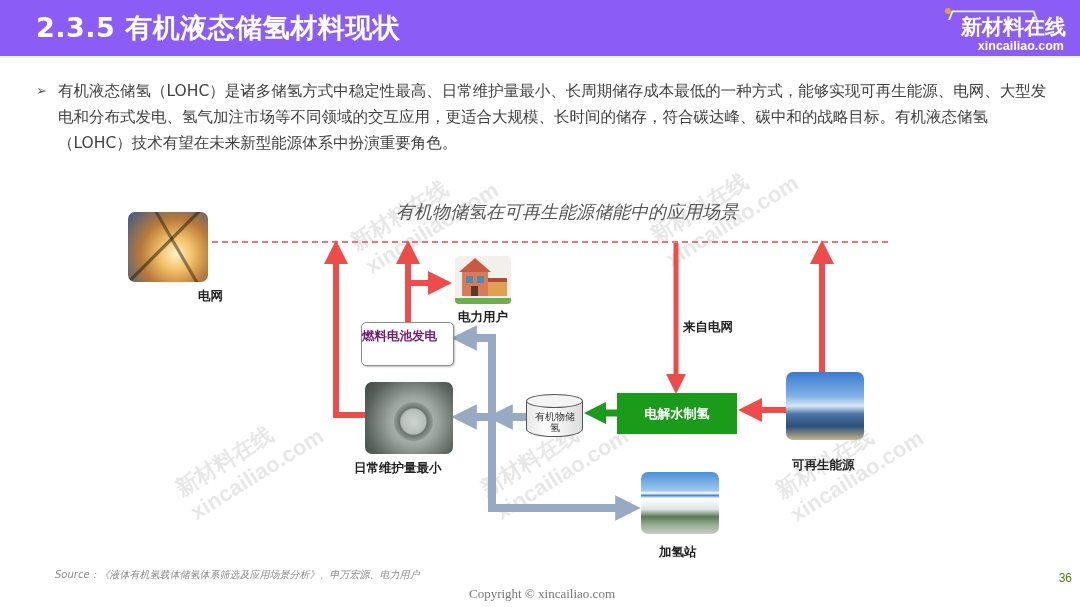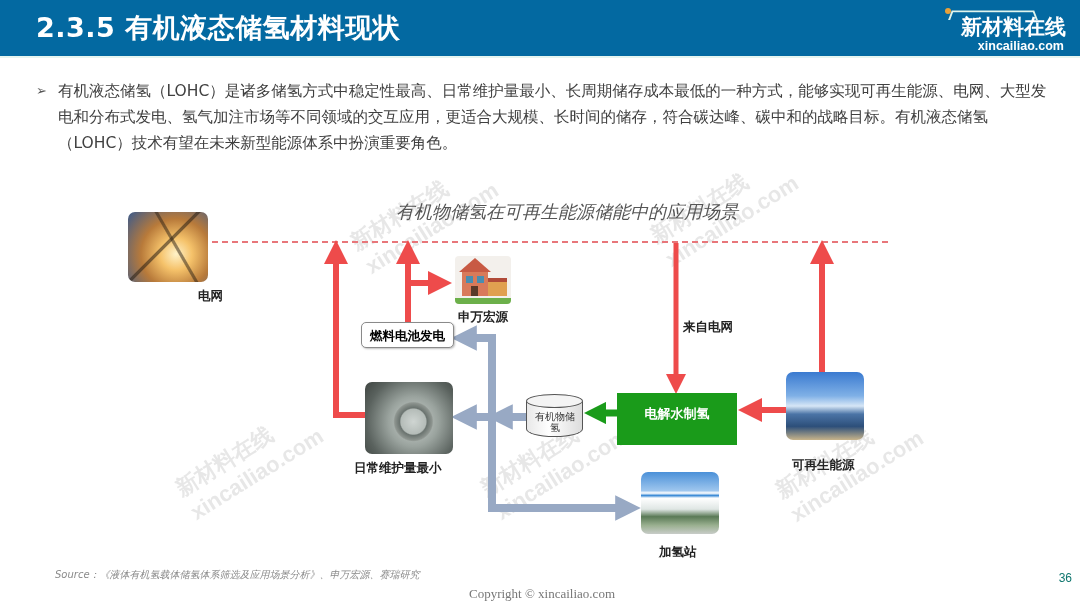--- a/index.html
+++ b/index.html
@@ -1,21 +1,21 @@
 <!DOCTYPE html>
 <html><head>
   <meta charset="utf-8">
   <style>
     * { margin: 0; padding: 0; box-sizing: border-box; }
     html, body { width: 1080px; height: 607px; overflow: hidden; background: #ffffff; }
     body { position: relative; font-family: "DejaVu Sans", "Liberation Sans", sans-serif; color: #333; }
 
     .header {
       position: absolute; left: 0; top: 0; width: 1080px; height: 58px;
-      background: #0369a1;
+      background: #8b5cf6;
       border-bottom: 2px solid #e6f5f0;
     }
     .header-title {
       position: absolute; left: 36px; top: 10px;
       font-size: 27px; font-weight: bold; color: #ffffff; letter-spacing: 0.5px;
       font-family: "DejaVu Sans", sans-serif;
     }
     .logo { position: absolute; right: 14px; top: 4px; width: 130px; height: 52px; }
     .logo-cn { position: absolute; right: 0; top: 9px; font-size: 21px; font-weight: bold; color: #fff; letter-spacing: 0px; white-space: nowrap; }
     .logo-en { position: absolute; right: 2px; top: 35px; font-size: 12.5px; font-weight: bold; color: #fff; font-family: "Liberation Sans", sans-serif; }
@@ -72,27 +72,27 @@
       left: 641px; top: 472px; width: 78px; height: 62px;
       background:
         linear-gradient(180deg, #4a90d8 0%, #9ec6ee 30%, #ffffff 34%, #3a8ad6 38%, #ffffff 42%, #dfe6e4 60%, #5a7a56 72%, #9ab090 86%, #c8ccc8 100%);
     }
 
     .node-label {
       position: absolute; font-size: 12.5px; font-weight: bold; color: #222; white-space: nowrap;
     }
 
     .fuelcell-box {
-      position: absolute; left: 361px; top: 322px; width: 93px; height: 26px;
+      position: absolute; left: 361px; top: 322px; width: 93px; height: 44px;
       border: 1px solid #8a8a8a; border-radius: 5px; background: #fff;
       box-shadow: 1px 1px 2px rgba(0,0,0,0.25);
-      font-size: 12.5px; font-weight: bold; color: #000000; text-align: center; line-height: 26px;
+      font-size: 12.5px; font-weight: bold; color: #701a75; text-align: left; line-height: 26px;
     }
     .electrolysis-box {
-      position: absolute; left: 617px; top: 393px; width: 120px; height: 52px;
+      position: absolute; left: 617px; top: 393px; width: 120px; height: 41px;
       background: #1a9b1a; color: #fff; font-size: 13px; font-weight: bold;
       text-align: center; line-height: 41px;
     }
     .tank {
       position: absolute; left: 526px; top: 394px; width: 57px; height: 48px;
     }
     .tank-body {
       position: absolute; left: 0; top: 7px; width: 57px; height: 36px;
       border: 1.5px solid #555; border-top: none; border-radius: 0 0 28px 28px / 0 0 8px 8px;
       background: linear-gradient(90deg, #e8e8e8, #ffffff 40%, #dcdcdc);
@@ -120,21 +120,21 @@
     .wm-en { font-size: 22px; font-family: "Liberation Sans", sans-serif; }
 
     .source {
       position: absolute; left: 55px; top: 568px; font-size: 10px; font-style: italic; color: #8a8a8a;
     }
     .copyright {
       position: absolute; left: 469px; top: 586px; font-size: 13px; color: #777;
       font-family: Liberation Serif, serif;
     }
     .page-num {
-      position: absolute; right: 8px; top: 571px; font-size: 12px; color: #0f766e;
+      position: absolute; right: 8px; top: 571px; font-size: 12px; color: #4d7c0f;
       font-family: "Liberation Sans", sans-serif;
     }
   </style>
 </head>
 <body>
 
 <div class="header">
   <div class="header-title">2.3.5 有机液态储氢材料现状</div>
   <div class="logo">
     <div class="logo-dot"></div>
@@ -218,21 +218,21 @@
 <div class="node-img house-img">
   <div class="house-roof"></div>
   <div class="house-body">
     <div class="house-win" style="left:4px;top:4px;"></div>
     <div class="house-win" style="left:15px;top:4px;"></div>
     <div class="house-win" style="left:9px;top:14px;background:#5a3a2a;height:10px;"></div>
   </div>
   <div class="house-side"></div>
   <div class="house-grass"></div>
 </div>
-<div class="node-label" style="left:458px;top:309px;">申万宏源</div>
+<div class="node-label" style="left:458px;top:309px;">电力用户</div>
 
 <div class="fuelcell-box">燃料电池发电</div>
 
 <div class="grid-from-label">来自电网</div>
 
 <div class="node-img turbine-img"></div>
 <div class="node-label" style="left:354px;top:460px;">日常维护量最小</div>
 
 <div class="tank">
   <div class="tank-body"></div>
@@ -241,15 +241,15 @@
 </div>
 
 <div class="electrolysis-box">电解水制氢</div>
 
 <div class="node-img renew-img"></div>
 <div class="node-label" style="left:792px;top:445px;margin-top:12px;">可再生能源</div>
 
 <div class="node-img station-img"></div>
 <div class="node-label" style="left:659px;top:544px;">加氢站</div>
 
-<div class="source">Source：《液体有机氢载体储氢体系筛选及应用场景分析》、申万宏源、赛瑞研究</div>
+<div class="source">Source：《液体有机氢载体储氢体系筛选及应用场景分析》、申万宏源、电力用户</div>
 <div class="copyright">Copyright © xincailiao.com</div>
 <div class="page-num">36</div>
 
 </body></html>

